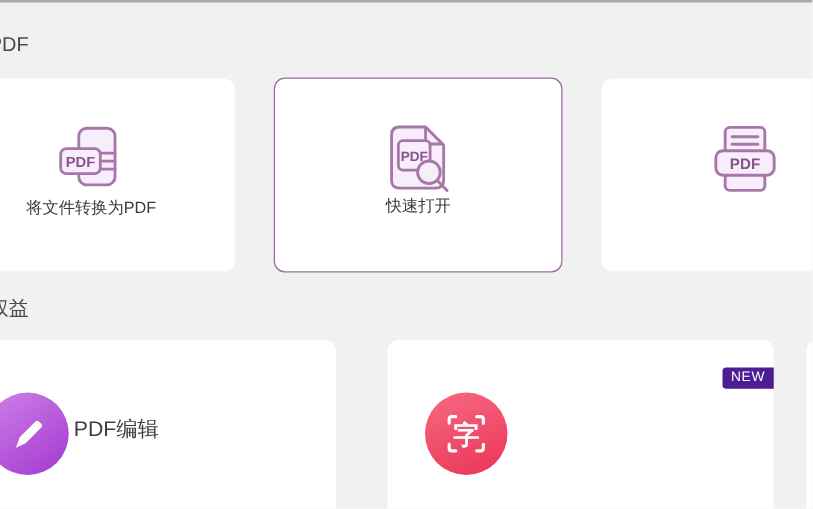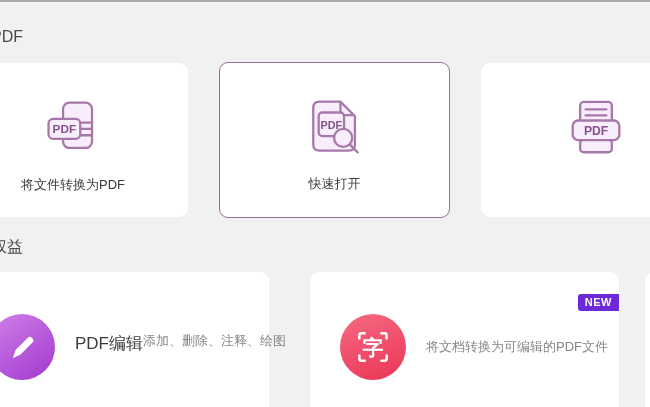--- a/index.html
+++ b/index.html
@@ -12,36 +12,36 @@
   .title-create{top:28px;}
   .title-benefits{top:237px;}
 
   .card{position:absolute;background:#ffffff;border-radius:9px;box-sizing:border-box;}
   .row1{top:63px;height:154px;width:230px;display:flex;flex-direction:column;align-items:center;padding-top:36px;}
   .row1.selected{top:62px;height:156px;border:1.5px solid #9b6d9e;padding-top:35px;}
   .card-a{left:-42px;}
   .card-b{left:219px;width:231px;}
   .card-c{left:481px;}
   .row1 .icon-box{height:58px;display:flex;align-items:center;justify-content:center;}
-  .row1 .card-label{margin-top:19px;font-size:13px;color:#3b3b3b;white-space:nowrap;}
+  .row1 .card-label{font-size:13px;color:#3b3b3b;white-space:nowrap;}
 
   .row2{top:272px;height:150px;width:309px;display:flex;align-items:center;padding-left:30px;}
   .card-d{left:-40px;padding-left:29px;}
   .card-e{left:310px;}
   .card-f{left:645px;}
 
   .bigcircle{width:66px;height:66px;border-radius:50%;flex:0 0 66px;display:flex;align-items:center;justify-content:center;}
   .pencil-bg{background:linear-gradient(145deg,#cb7ae5 10%,#a73fd2 90%);}
   .ocr-bg{background:linear-gradient(160deg,#f4627c 15%,#ec3a5a 90%);}
-  .cardtext{margin-left:20px;display:flex;flex-direction:row;}
+  .cardtext{margin-left:4px;display:flex;flex-direction:column;}
   .cardtext .t{font-size:17px;color:#3d3d3d;margin-bottom:8px;white-space:nowrap;}
   .cardtext .s{font-size:13px;color:#878787;white-space:nowrap;}
 
-  .new-badge{position:absolute;top:22px;right:0;background:#6d28d9;color:#ffffff;
-    font-size:11px;font-weight:bold;letter-spacing:.5px;padding:2px 7px 3px 7px;
+  .new-badge{position:absolute;top:22px;right:0;background:#4c1d95;color:#ffffff;
+    font-size:11px;font-weight:normal;letter-spacing:.5px;padding:2px 7px 3px 7px;
     border-radius:3px 0 0 3px;line-height:12px;}
 
   svg{display:block;}
   .ic-stroke{stroke:#a678aa;stroke-width:2.5;fill:#f8edfa;}
   .ic-line{stroke:#a678aa;stroke-width:2.5;fill:none;stroke-linecap:round;}
   .ic-pdf-text{fill:#84548a;font-weight:bold;font-family:"Liberation Sans","DejaVu Sans",sans-serif;}
 </style>
 </head>
 <body>
 
@@ -98,36 +98,34 @@
   </div>
 
   <div class="card row2 card-d">
     <div class="bigcircle pencil-bg">
       <svg width="30" height="30" viewBox="0 0 24 24">
         <path fill="#ffffff" d="M4.6 21 L7 14.2 L16.8 4.4 Q18.2 3 19.6 4.4 L20.6 5.4 Q22 6.8 20.6 8.2 L10.8 18 Z"></path>
       </svg>
     </div>
     <div class="cardtext">
       <div class="t">PDF编辑</div>
-      <div class="s">添加、删除、注释、绘图</div>
     </div>
   </div>
 
   <div class="card row2 card-e">
     <span class="new-badge">NEW</span>
     <div class="bigcircle ocr-bg">
       <svg width="42" height="42" viewBox="0 0 40 40">
         <g stroke="#ffffff" stroke-width="2.4" fill="none" stroke-linecap="round" stroke-linejoin="round">
           <path d="M7 12 V9 Q7 7 9 7 H12"></path>
           <path d="M28 7 H31 Q33 7 33 9 V12"></path>
           <path d="M33 28 V31 Q33 33 31 33 H28"></path>
           <path d="M12 33 H9 Q7 33 7 31 V28"></path>
         </g>
         <text x="20" y="27.5" font-size="20" font-weight="bold" fill="#ffffff" text-anchor="middle" font-family="Liberation Sans, DejaVu Sans, sans-serif">字</text>
       </svg>
     </div>
     <div class="cardtext">
-      <div class="s">将文档转换为可编辑的PDF文件</div>
     </div>
   </div>
 
   <div class="card row2 card-f"></div>
 </div>
 
 </body></html>

